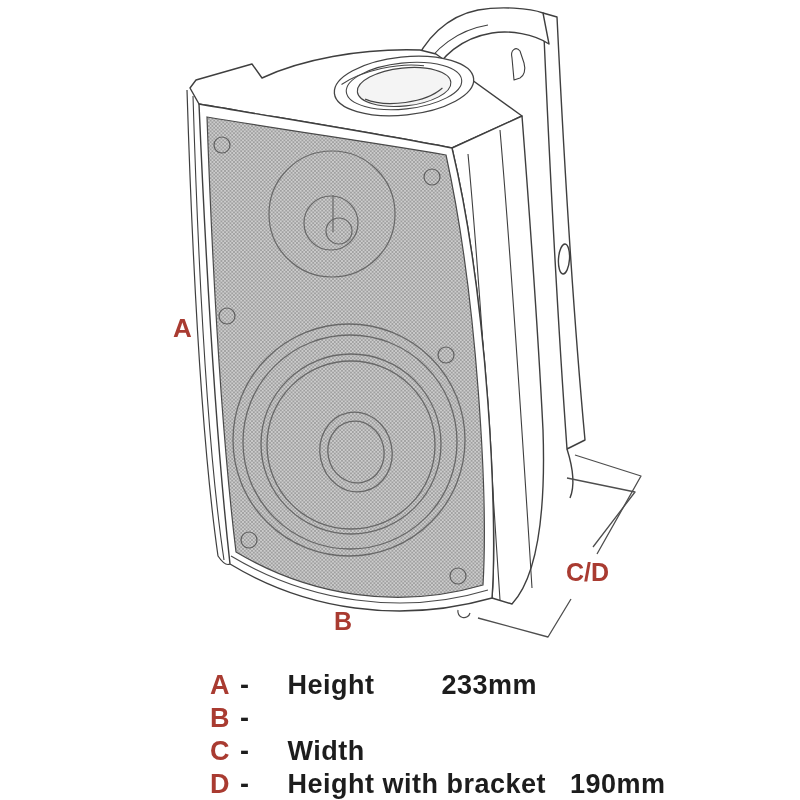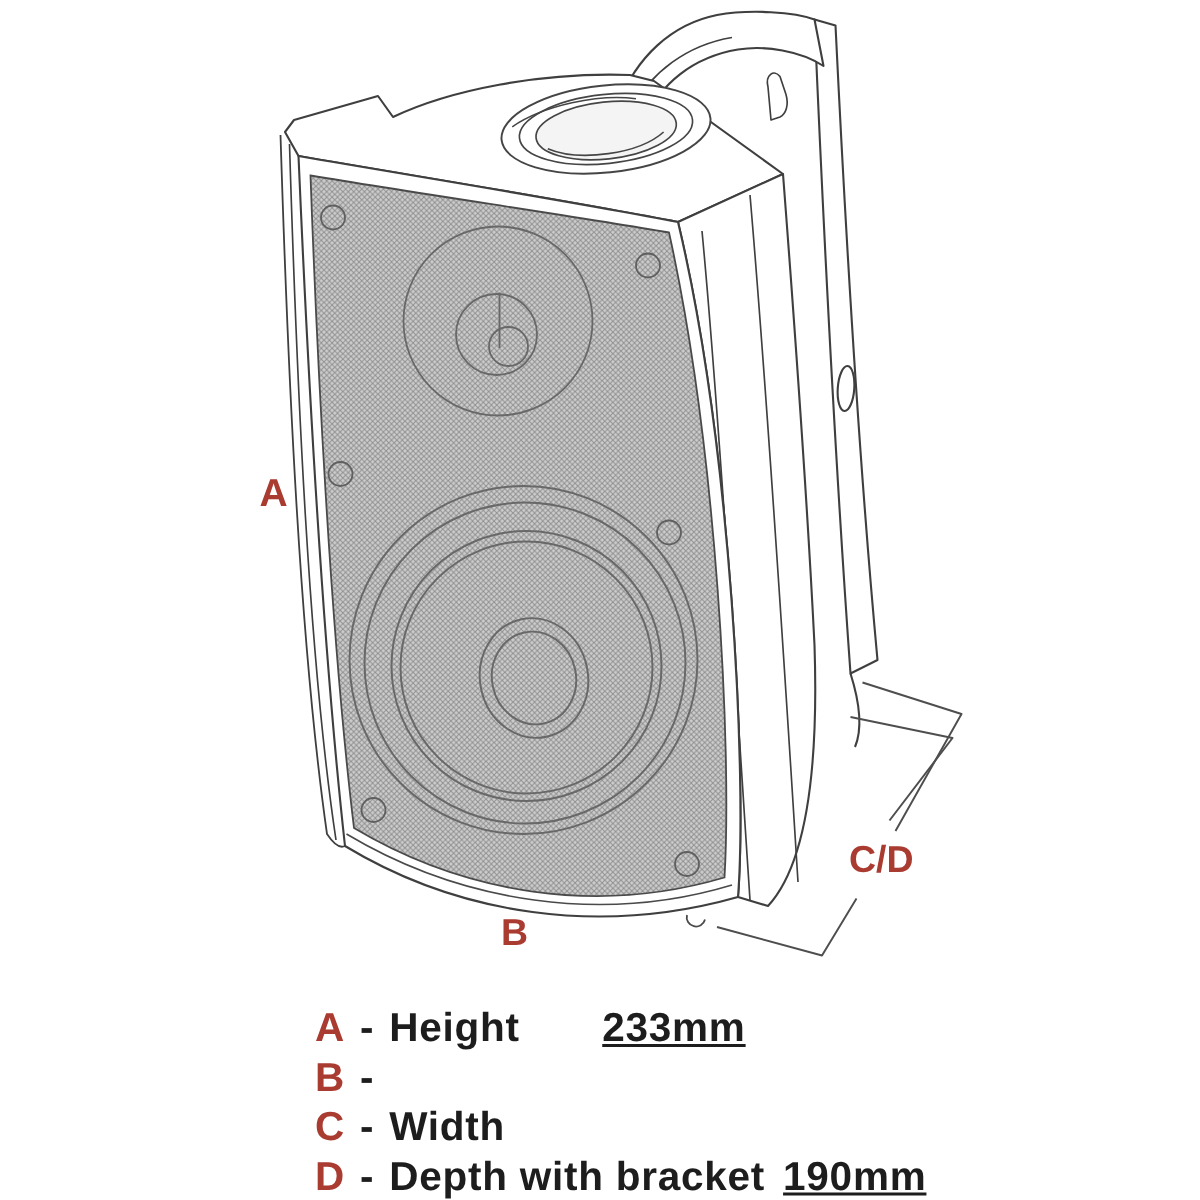--- a/index.html
+++ b/index.html
@@ -5,22 +5,22 @@
   html,body{margin:0;padding:0;background:#ffffff;}
   .stage{position:relative;width:800px;height:800px;background:#ffffff;overflow:hidden;
          font-family:"Liberation Sans",sans-serif;}
   svg{position:absolute;left:0;top:0;}
   .dim-label{font-family:"Liberation Sans",sans-serif;font-weight:700;fill:#a93b31;}
   .legend{position:absolute;left:210px;top:670px;font-weight:700;font-size:27px;
           color:#1d1d1d;letter-spacing:.5px;}
   .legend-row{display:flex;align-items:baseline;height:33px;white-space:nowrap;}
   .legend-key{color:#a93b31;min-width:24px;}
   .legend-sep{margin:0 10px 0 6px;}
-  .legend-label{min-width:130px;letter-spacing:.5px;}
-  .legend-value{margin-left:12px;text-decoration:underline;}
+  .legend-label{min-width:130px;letter-spacing:.5px;margin-left:28px;}
+  .legend-value{margin-left:24px;}
 </style>
 </head>
 <body>
 
 <div class="stage">
 
   <svg width="800" height="800" viewBox="0 0 800 800">
     <defs>
       <pattern id="mesh" width="3.6" height="3.6" patternUnits="userSpaceOnUse">
         <rect width="3.6" height="3.6" fill="#cdcdcd"></rect>
@@ -124,18 +124,18 @@
       <span class="legend-sep">-</span>
     </div>
     <div class="legend-row">
       <span class="legend-key">C</span>
       <span class="legend-sep">-</span>
       <span class="legend-label">Width</span>
     </div>
     <div class="legend-row">
       <span class="legend-key">D</span>
       <span class="legend-sep">-</span>
-      <span class="legend-label">Depth with bracket</span>
+      <span class="legend-label">Height with bracket</span>
       <span class="legend-value">190mm</span>
     </div>
   </div>
 
 </div>
 
 </body></html>

